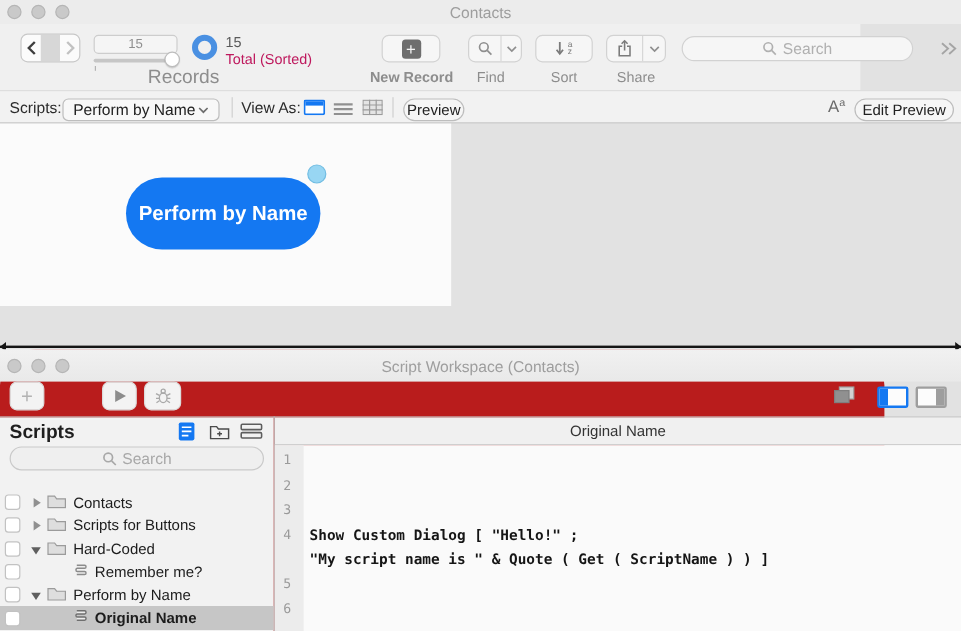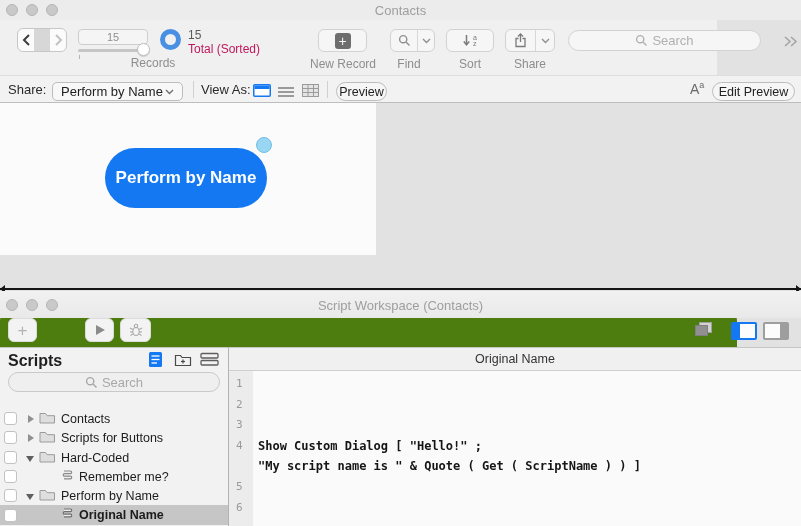--- a/index.html
+++ b/index.html
@@ -27,21 +27,21 @@
              border:1px solid #c8c8c8; border-radius:6px; background:#fbfbfb; }
   .nav-seg > span { flex:1; display:flex; align-items:center; justify-content:center; }
 
   .rec-input { position:absolute; left:78px; top:9px; width:70px; height:16px; border:1px solid #cdcdcd;
                border-radius:4px; background:#f5f5f5; text-align:center; font-size:11px; color:#8f8f8f;
                font-family:"Liberation Sans",sans-serif; }
   .slider-track { position:absolute; left:78px; top:29px; width:70px; height:3px; background:#c6c6c6; border-radius:2px; }
   .slider-thumb { position:absolute; left:137px; top:23px; width:13px; height:13px; border-radius:50%;
                   background:#fff; border:1px solid #bdbdbd; box-shadow:0 1px 1px rgba(0,0,0,.15); }
   .slider-tick { position:absolute; left:79px; top:35px; width:1px; height:4px; background:#b3b3b3; }
-  .records-lbl { position:absolute; left:118px; top:36px; width:70px; text-align:center; font-size:12px; color:#8d8d8d; }
+  .records-lbl { position:absolute; left:118px; top:36px; width:70px; text-align:center; font-size:16px; color:#8d8d8d; }
   .ring { position:absolute; left:160px; top:9px; width:21px; height:21px; border-radius:50%;
           border:5px solid var(--ring_blue); }
   .total-block { position:absolute; left:188px; top:8px; font-size:12px; line-height:14px; }
   .total-count { color:#5a5a5a; }
   .total-status { color:#be185d; }
 
   .newrec-sq { width:16px; height:16px; border-radius:3px; background:#6e6e6e; color:#f4f4f4;
                font-size:14px; line-height:14px; display:flex; align-items:center; justify-content:center; }
   .search-pill { position:absolute; left:568px; top:10px; width:193px; height:21px; border:1px solid #d2d2d2;
                  border-radius:10.5px; background:#f6f6f6; display:flex; align-items:center; justify-content:center;
@@ -67,21 +67,21 @@
   .touch { position:absolute; left:256px; top:34px; width:16px; height:16px; border-radius:50%;
            background:var(--touch_blue); border:1px solid #63b7e0; opacity:.9; }
 
   .splitline { position:absolute; left:0; top:288px; width:801px; height:2px; background:#151515; }
   .split-arrow-l { position:absolute; left:0; top:285px; width:0; height:0;
                    border:4px solid transparent; border-left:0; border-right:5px solid #151515; }
   .split-arrow-r { position:absolute; right:0; top:285px; width:0; height:0;
                    border:4px solid transparent; border-right:0; border-left:5px solid #151515; }
 
   
-  .s-win { position:absolute; left:0; top:291px; width:737px; height:235px; background:#4d7c0f;border-radius:30px; }
+  .s-win { position:absolute; left:0; top:291px; width:737px; height:235px; background:#b91c1c;border-radius:30px; }
   .s-titlebar { position:absolute; left:0; top:0; width:801px; height:27px;
                 background:linear-gradient(#f1f1f1,#e9e9e9); }
   .s-title { position:absolute; top:7px; left:0; width:100%; text-align:center; font-size:13px; color:var(--title_gray); }
   .s-btn { position:absolute; top:27px; height:24px; border:1px solid #dcdcdc; border-radius:6px;
            background:#f3f3f3; display:flex; align-items:center; justify-content:center; }
   .plus-glyph { color:#b3b3b3; font-size:17px; line-height:17px; font-weight:400; }
   .pt { position:absolute; top:31px; width:26px; height:18px; border-radius:2px; background:#fcfcfc; }
   .pt-blue { border:2px solid var(--accent_blue); }
   .pt-blue::before { content:""; position:absolute; left:0; top:0; bottom:0; width:7px; background:var(--accent_blue); }
   .pt-gray { border:2px solid #9e9e9e; }
@@ -154,21 +154,21 @@
 
       <div class="ring"></div>
       <div class="total-block">
         <div class="total-count">15</div>
         <div class="total-status">Total (Sorted)</div>
       </div>
 
       <div class="tbtn" style="left:318px;width:49px;">
         <span class="newrec-sq">+</span>
       </div>
-      <div class="cap" style="left:303px;width:80px;">New Record</div>
+      <div class="cap" style="left:303px;width:80px;font-weight:bold;">New Record</div>
 
       <div class="tbtn" style="left:390px;width:45px;padding:0;">
         <span class="flexc" style="width:27px;">
           <svg width="13" height="13" fill="none" stroke="#8f8f8f" stroke-width="1.4">
               <circle cx="5.2" cy="5.2" r="3.6"></circle>
               <line x1="8" y1="8" x2="11.5" y2="11.5"></line>
             </svg>
         </span>
         <span class="segdiv"></span>
         <span class="flexc" style="width:16px;">
@@ -218,21 +218,21 @@
 
       <span class="abs" style="left:783px;top:14px;">
         <svg width="16" height="13" fill="none" stroke="#a5a5a5" stroke-width="1.6">
             <polyline points="2,2 7,6.5 2,11"></polyline>
             <polyline points="8,2 13,6.5 8,11"></polyline>
           </svg>
       </span>
     </div>
 
     <div class="c-layoutbar">
-      <span class="lb-label" style="left:8px;">Share:</span>
+      <span class="lb-label" style="left:8px;">Scripts:</span>
       <div class="dropdown">
         <span>Perform by Name</span>
         <svg width="9" height="6">
             <polyline points="1,1 4.5,4.5 8,1" fill="none" stroke="#6e6e6e" stroke-width="1.4"></polyline>
           </svg>
       </div>
       <span class="lb-sep" style="left:193px;"></span>
       <span class="lb-label" style="left:201px;">View As:</span>
 
       <span class="abs" style="left:253px;top:7px;">

